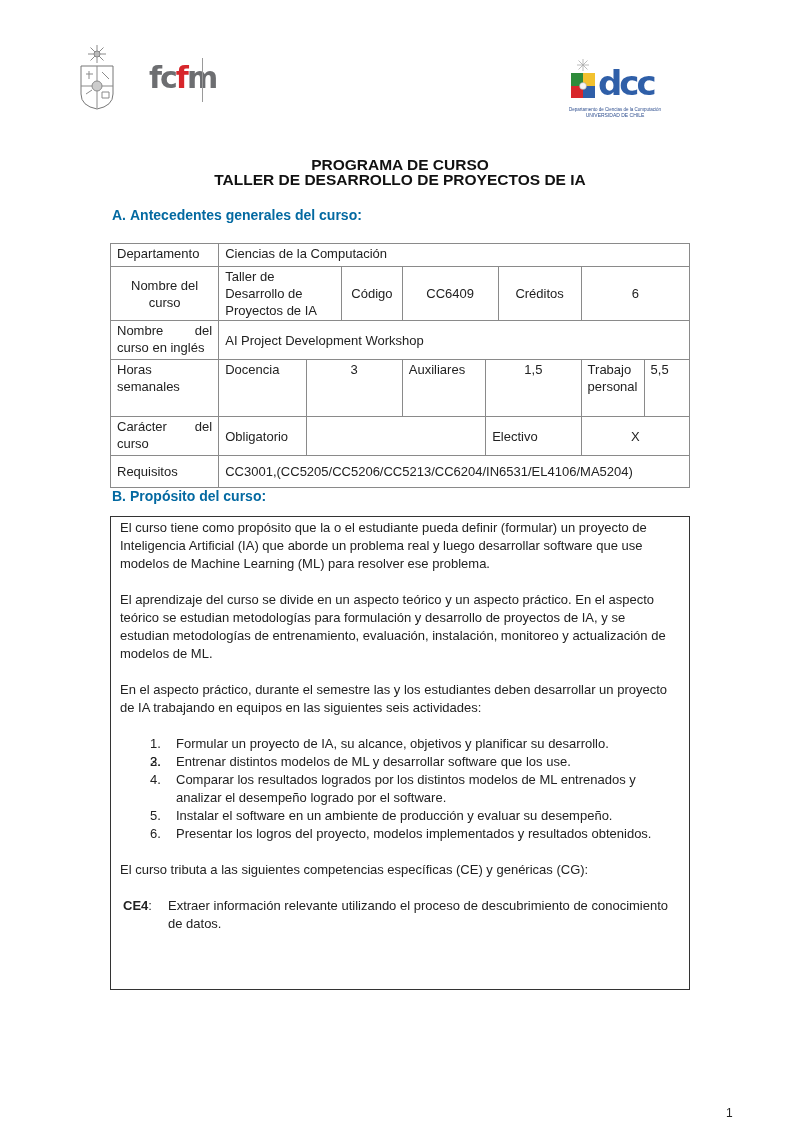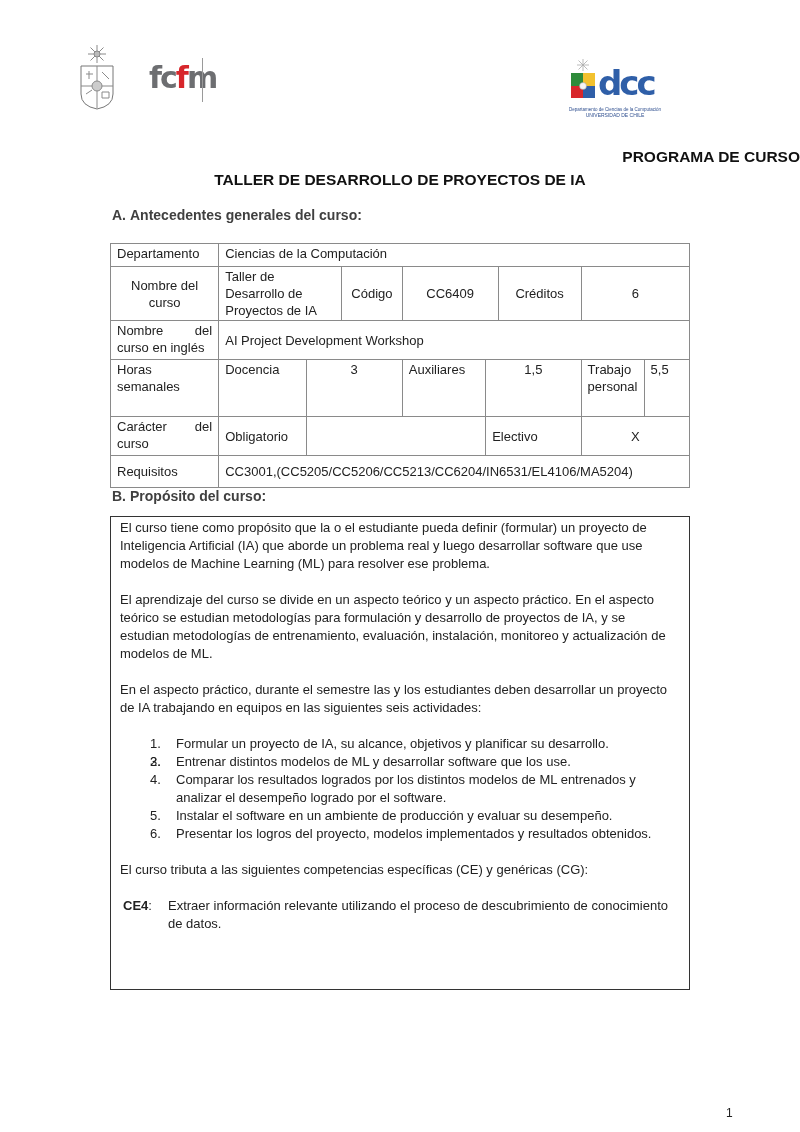--- a/index.html
+++ b/index.html
@@ -20,21 +20,21 @@
 
     .logo-dcc { left:560px; top:58px; width:110px; height:60px; }
     .dcc-crest { position:absolute; left:8px; top:0; width:30px; height:46px; }
     .dcc-word { position:absolute; left:38px; top:8px; font-family:"DejaVu Sans", sans-serif; font-weight:bold;
                 font-size:34px; letter-spacing:-3px; color:#2f5fa8; line-height:34px; }
     .dcc-sub1 { position:absolute; left:0; top:49px; width:110px; text-align:center; font-size:4.5px; color:#2f4f8f; line-height:5px; }
     .dcc-sub2 { position:absolute; left:0; top:55px; width:110px; text-align:center; font-size:5px; color:#2f4f8f; line-height:5px; }
 
     
     .title { left:0; width:800px; text-align:center; font-weight:bold; font-size:15.5px; color:#111; }
-    .section-heading { left:112px; font-weight:bold; font-size:14px; color:#404040; }
+    .section-heading { left:112px; font-weight:bold; font-size:14px; color:#0369a1; }
     .section-heading .letter { display:inline-block; width:18px; }
 
     
     .tbl { left:110px; top:243px; width:580px; border-collapse:collapse; font-size:13px; color:#222; }
     .tbl td { border:1px solid #8a8a8a; padding:1px 6px; vertical-align:top; line-height:17px; }
     .tbl .center { text-align:center; vertical-align:middle; }
     .tbl .middle { vertical-align:middle; }
     .tbl .italic { }
     .justify-2 { display:flex; justify-content:space-between;gap:28px; }
 
@@ -87,21 +87,21 @@
     <rect x="15" y="15" width="12" height="13" fill="#f2c12e"></rect>
     <rect x="3" y="28" width="12" height="12" fill="#d8262b"></rect>
     <rect x="15" y="28" width="12" height="12" fill="#2f5fa8"></rect>
     <circle cx="15" cy="28" r="3.5" fill="#f5f5f5" stroke="#999" stroke-width="0.5"></circle>
   </svg>
   <div class="dcc-word">dcc</div>
   <div class="dcc-sub1">Departamento de Ciencias de la Computación</div>
   <div class="dcc-sub2">UNIVERSIDAD DE CHILE</div>
 </div>
 
-<div class="abs title" style="top:148px;text-align:right;">PROGRAMA DE CURSO</div>
+<div class="abs title" style="top:156px;">PROGRAMA DE CURSO</div>
 <div class="abs title" style="top:171px;">TALLER DE DESARROLLO DE PROYECTOS DE IA</div>
 
 <div class="abs section-heading" style="top:207px;">
   <span class="letter">A.</span><span>Antecedentes generales del curso:</span>
 </div>
 
 <table class="abs tbl">
   <colgroup>
     <col style="width:104px">
       <col style="width:88px">

